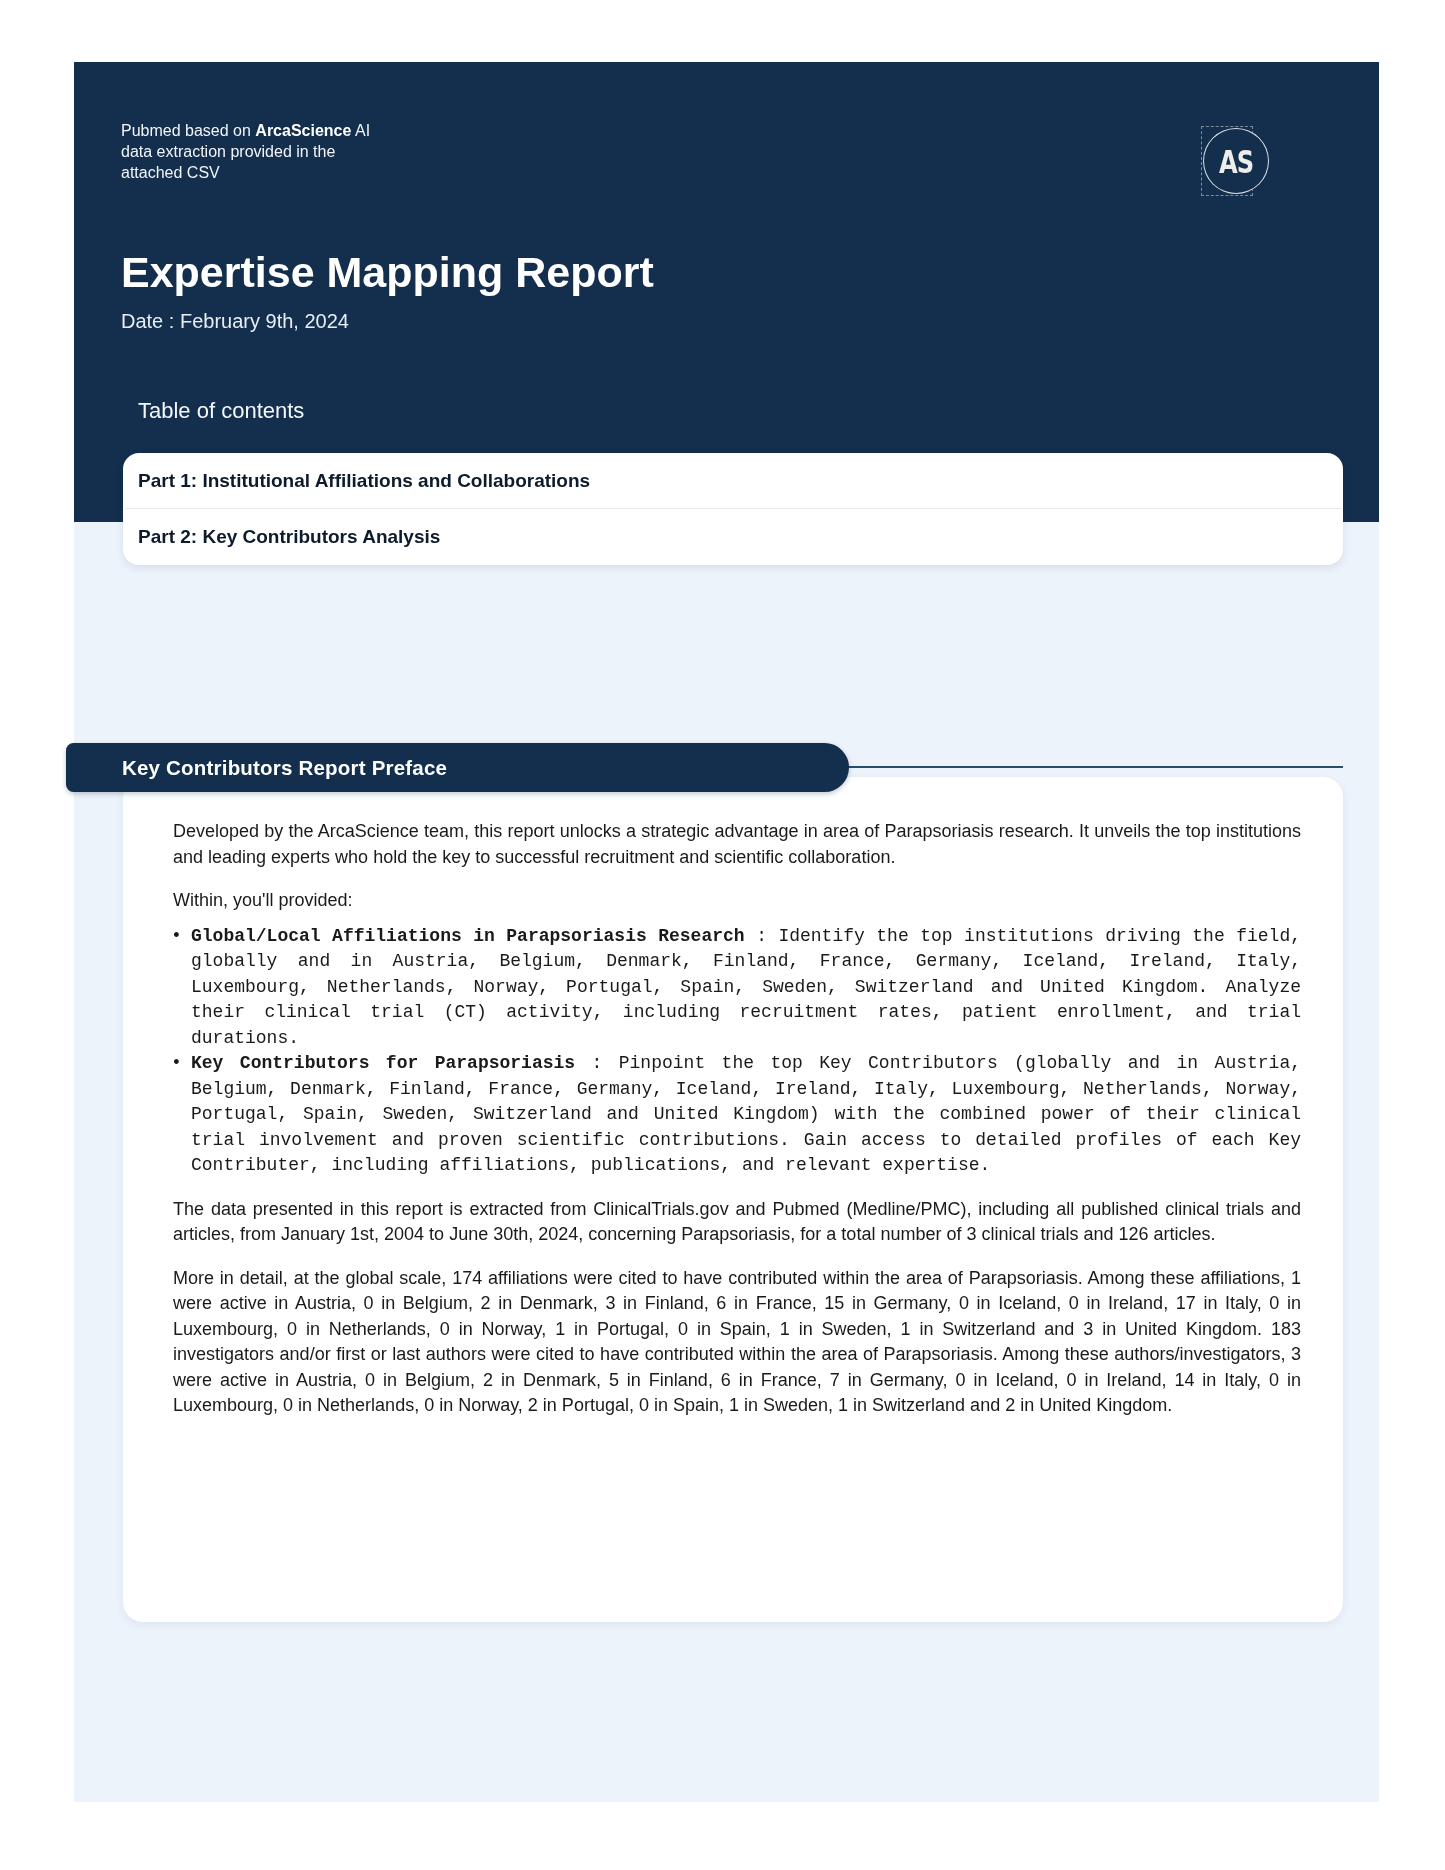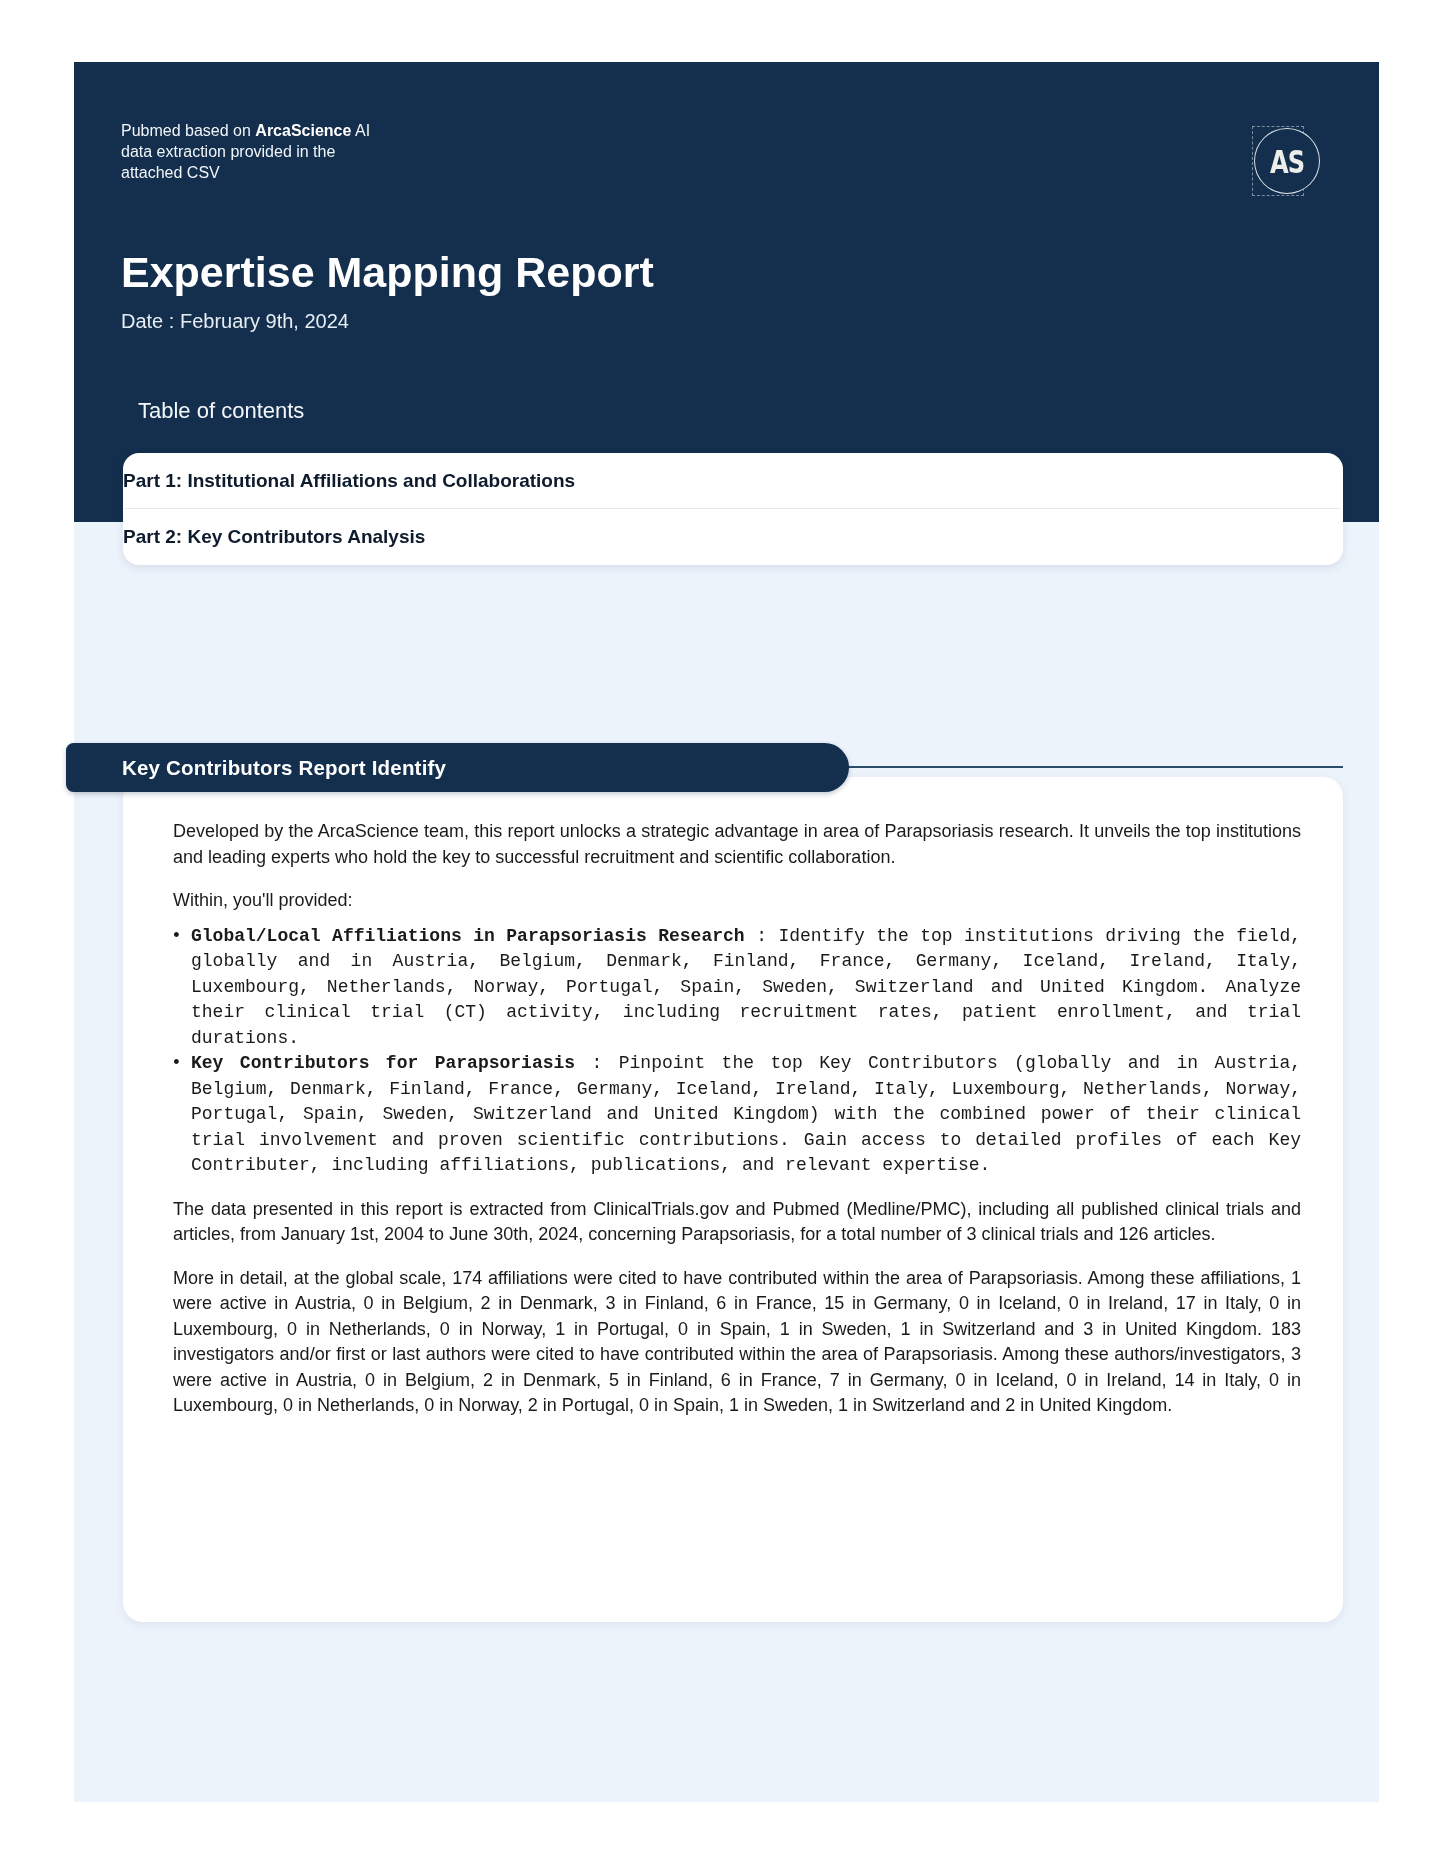--- a/index.html
+++ b/index.html
@@ -26,21 +26,21 @@
   .hero{
     position:absolute;left:74px;top:62px;width:1305px;height:460px;
     background:var(--navy);color:#fff;
   }
   .note{
     position:absolute;left:47px;top:58px;width:278px;
     font-size:16px;line-height:21px;color:#F2F5F8;font-weight:400;
   }
   .note b{font-weight:700;color:#fff;}
   .logo{
-    position:absolute;left:1180px;top:66px;width:48px;height:66px;
+    position:absolute;left:1129px;top:66px;width:48px;height:66px;
   }
   .logo-square{
     position:absolute;left:-2px;top:-2px;right:-2px;bottom:-2px;
     border:1px dashed rgba(255,255,255,.45);
   }
   .logo-circle{
     position:absolute;left:0;top:0;width:66px;height:66px;border-radius:50%;
     border:1.5px solid rgba(255,255,255,.85);
     display:flex;align-items:center;justify-content:center;
     background:var(--navy);
@@ -63,21 +63,21 @@
     font-size:22px;font-weight:400;color:#F4F7FA;
   }
   
   .toc-card{
     position:absolute;left:123px;top:453px;width:1220px;height:112px;
     background:var(--card_white);border-radius:16px;
     box-shadow:0 3px 8px rgba(16,42,67,.10);
     overflow:hidden;
   }
   .toc-item{
-    height:55px;display:flex;align-items:center;
+    height:55px;display:flex;align-items:center;padding-left:15px;
     font-size:19px;font-weight:700;color:var(--toc_text);cursor:pointer;
   }
   .toc-divider{height:1px;background:var(--divider);margin:0 2px;}
   
   .preface-rule{
     position:absolute;left:700px;top:766px;width:643px;height:2px;
     background:var(--rule_blue);z-index:2;
   }
   .preface-banner{
     position:absolute;left:66px;top:743px;width:783px;height:49px;
@@ -131,21 +131,21 @@
 
   <nav class="toc-card">
     <div class="toc-item">Part 1: Institutional Affiliations and Collaborations</div>
     <div class="toc-divider"></div>
     <div class="toc-item">Part 2: Key Contributors Analysis</div>
   </nav>
 
   <div class="preface-rule"></div>
 
   <div class="preface-banner">
-    <span class="preface-banner-label">Key Contributors Report Identify</span>
+    <span class="preface-banner-label">Key Contributors Report Preface</span>
   </div>
 
   <section class="preface-card">
     <p>Developed by the ArcaScience team, this report unlocks a strategic advantage in area of Parapsoriasis research. It unveils the top institutions and leading experts who hold the key to successful recruitment and scientific collaboration.</p>
     <p class="discover">Within, you'll provided:</p>
     <ul class="bullet-list">
       <li><strong>Global/Local Affiliations in Parapsoriasis Research</strong><span> : Identify the top institutions driving the field, globally and in Austria, Belgium, Denmark, Finland, France, Germany, Iceland, Ireland, Italy, Luxembourg, Netherlands, Norway, Portugal, Spain, Sweden, Switzerland and United Kingdom. Analyze their clinical trial (CT) activity, including recruitment rates, patient enrollment, and trial durations.</span></li>
       <li><strong>Key Contributors for Parapsoriasis</strong><span> : Pinpoint the top Key Contributors (globally and in Austria, Belgium, Denmark, Finland, France, Germany, Iceland, Ireland, Italy, Luxembourg, Netherlands, Norway, Portugal, Spain, Sweden, Switzerland and United Kingdom) with the combined power of their clinical trial involvement and proven scientific contributions. Gain access to detailed profiles of each Key Contributer, including affiliations, publications, and relevant expertise.</span></li>
     </ul>
     <p>The data presented in this report is extracted from ClinicalTrials.gov and Pubmed (Medline/PMC), including all published clinical trials and articles, from January 1st, 2004 to June 30th, 2024, concerning Parapsoriasis, for a total number of 3 clinical trials and 126 articles.</p>

